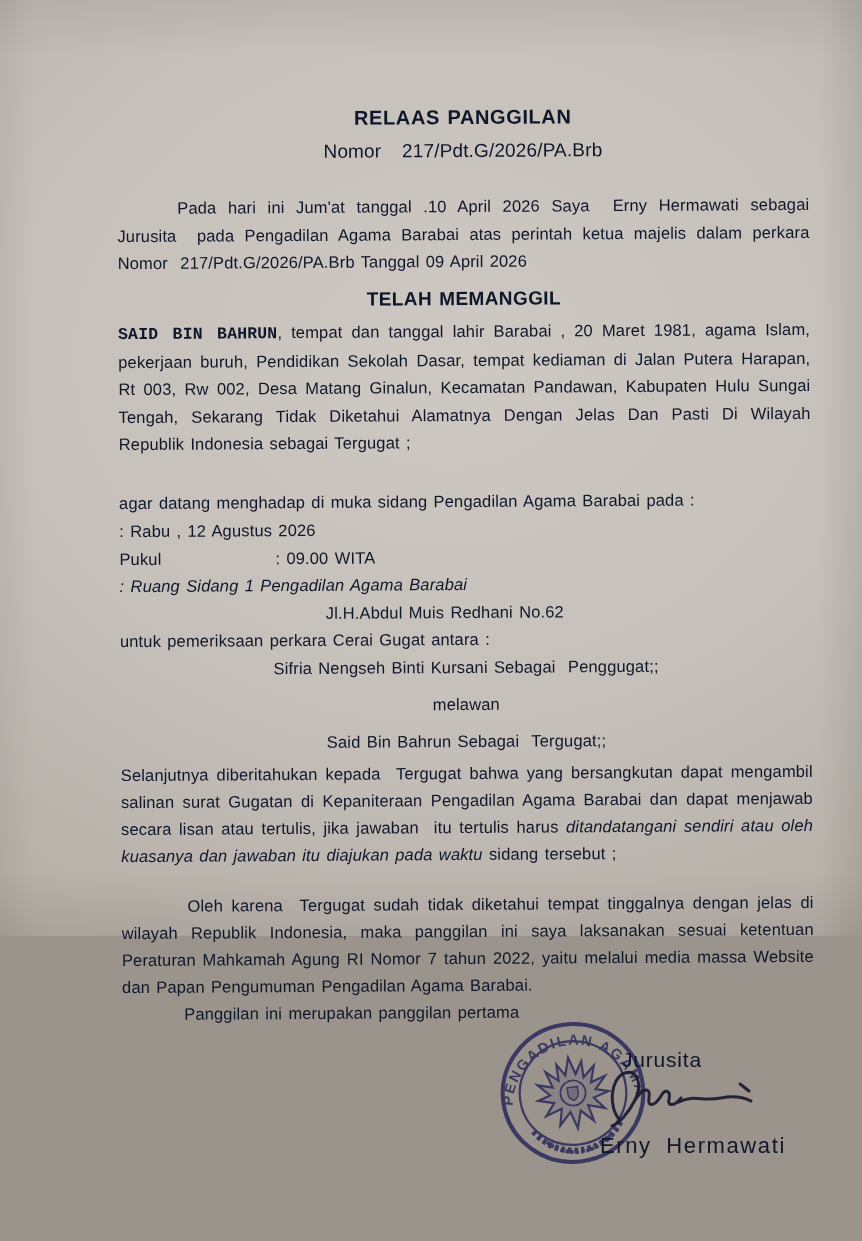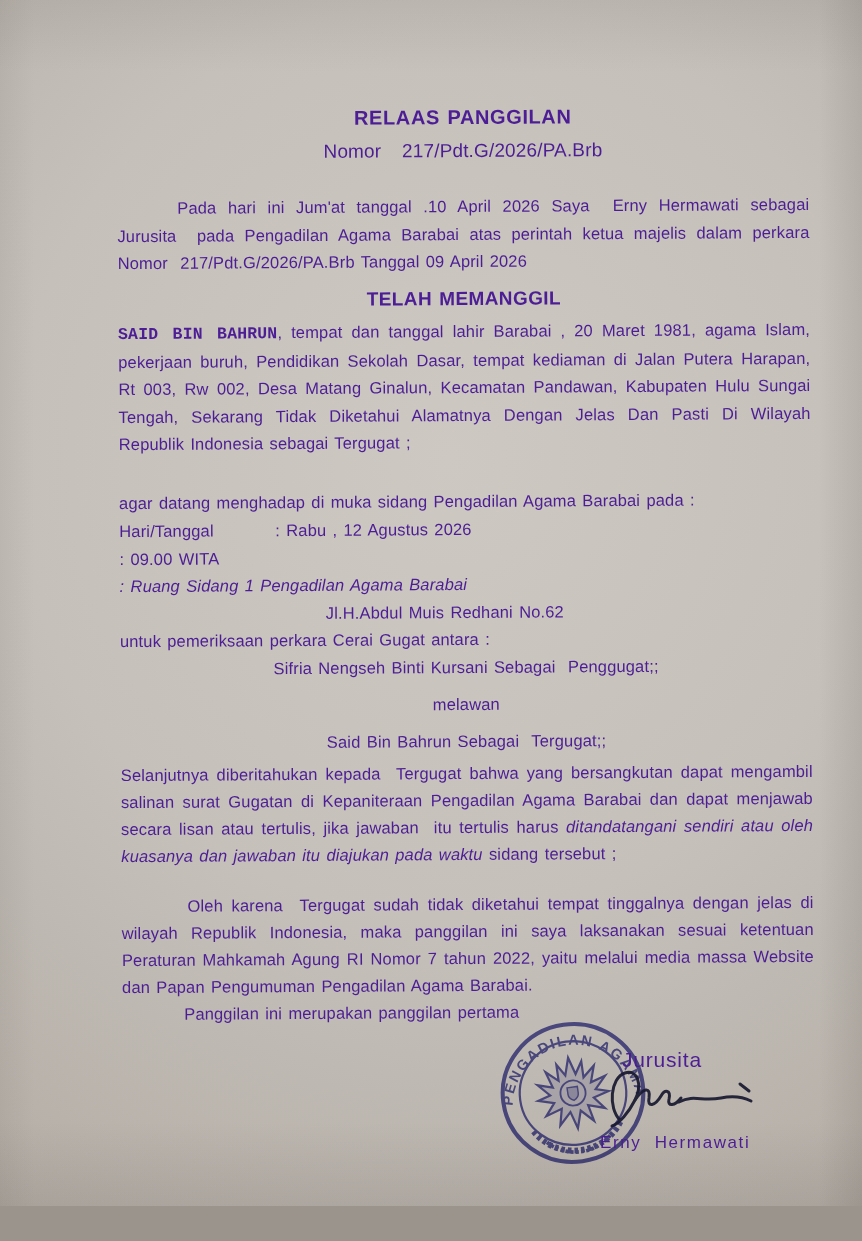--- a/index.html
+++ b/index.html
@@ -1,17 +1,17 @@
 <!DOCTYPE html>
 <html><head>
 <meta charset="utf-8">
 <style>
   html,body{margin:0;padding:0;width:862px;height:1241px;overflow:hidden;background:#9a948d;}
-  .photo{position:absolute;inset:0;width:862px;height:1206px;
-    font-family:"Liberation Sans",sans-serif;color:#4c1d95;}
+  .photo{position:absolute;inset:0;width:862px;height:936px;
+    font-family:"Liberation Sans",sans-serif;color:#0f172a;}
   .paper{position:absolute;inset:0;
     background:radial-gradient(ellipse 125% 95% at 52% 38%, #cdc8c2 0%, #c5c0ba 40%, #b4ada6 78%, #a9a29b 100%);}
   .paper::before{content:"";position:absolute;inset:0;
     background:linear-gradient(180deg, rgba(90,85,78,.10) 0%, rgba(90,85,78,0) 6%),
                linear-gradient(270deg, rgba(70,64,58,.12) 0%, rgba(70,64,58,0) 5%),
                linear-gradient(90deg, rgba(70,64,58,.07) 0%, rgba(70,64,58,0) 4%),
                linear-gradient(0deg, rgba(60,55,50,.10) 0%, rgba(60,55,50,0) 7%);}
   .corner-shadow{position:absolute;inset:0;
     clip-path:polygon(0px 1224px, 70px 1230px, 145px 1235px, 262px 1241px, 0px 1241px);
     background:linear-gradient(100deg,#14120f 0%, #23201c 60%, #3a362f 100%);}
@@ -36,21 +36,21 @@
   .sifria{top:654px;}
   .melawan{top:691px;}
   .saidline{top:728px;}
   .para3{top:760px;line-height:27px;}
   .para4{top:891px;line-height:27px;text-indent:66px;}
   .closing{top:999px;text-indent:62px;text-align:left;}
   .bold{font-weight:bold;font-family:Liberation Mono, monospace;}
   .stamp{position:absolute;left:497px;top:1019px;width:152px;height:148px;
     transform:rotate(-8deg);opacity:.82;mix-blend-mode:multiply;}
   .jurusita{position:absolute;left:622px;top:1048px;font-size:21px;letter-spacing:.8px;}
-  .signame{position:absolute;left:600px;top:1133px;font-size:17px;letter-spacing:1.6px;word-spacing:7px;}
+  .signame{position:absolute;left:600px;top:1133px;font-size:22px;letter-spacing:1.6px;word-spacing:7px;}
   .sig-svg{position:absolute;left:598px;top:1062px;}
 </style>
 </head>
 <body>
 
 <div class="photo">
   <div class="paper"></div>
   <div class="corner-shadow"></div>
 
   <div class="content">
@@ -62,24 +62,24 @@
     <div class="blk p para1">Pada hari ini Jum'at tanggal .10 April 2026 Saya  Erny Hermawati sebagai Jurusita  pada Pengadilan Agama Barabai atas perintah ketua majelis dalam perkara Nomor  217/Pdt.G/2026/PA.Brb Tanggal 09 April 2026</div>
 
     <div class="blk center h2">TELAH MEMANGGIL</div>
 
     <div class="blk p para2"><span class="bold">SAID BIN BAHRUN</span><span>, tempat dan tanggal lahir Barabai , 20 Maret 1981, agama Islam, pekerjaan buruh, Pendidikan Sekolah Dasar, tempat kediaman di Jalan Putera Harapan, Rt 003, Rw 002, Desa Matang Ginalun, Kecamatan Pandawan, Kabupaten Hulu Sungai Tengah, Sekarang Tidak Diketahui Alamatnya Dengan Jelas Dan Pasti Di Wilayah Republik Indonesia sebagai Tergugat ;</span></div>
 
     <div class="blk p agar">agar datang menghadap di muka sidang Pengadilan Agama Barabai pada :</div>
 
     <div class="blk schedule">
       <div class="srow">
-        <span class="slabel">Hari/Tanggal</span>
         <span class="sval">: Rabu , 12 Agustus 2026</span>
       </div>
       <div class="srow">
+        <span class="slabel">Pukul</span>
         <span class="sval">: 09.00 WITA</span>
       </div>
       <div class="srow italic">
         <span class="sval">: Ruang Sidang 1 Pengadilan Agama Barabai</span>
       </div>
       <div class="addr">Jl.H.Abdul Muis Redhani No.62</div>
     </div>
 
     <div class="blk p untuk">untuk pemeriksaan perkara Cerai Gugat antara :</div>
 

